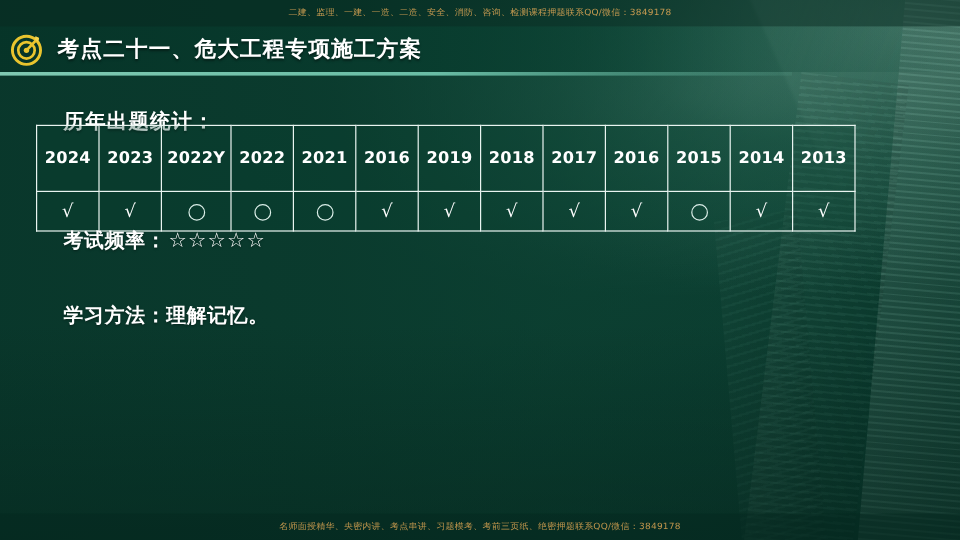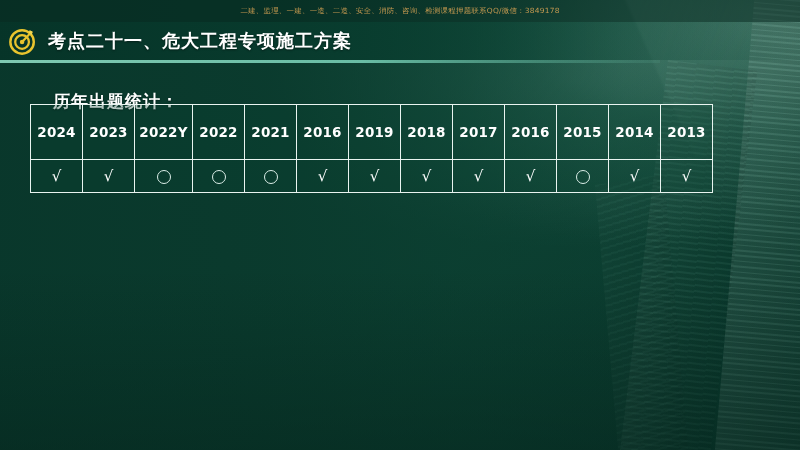--- a/index.html
+++ b/index.html
@@ -271,18 +271,27 @@
             <td><span class="mark-check">√</span></td>
             <td><span class="mark-check">√</span></td>
             <td><span class="mark-check">√</span></td>
             <td><span class="mark-circle"></span></td>
             <td><span class="mark-check">√</span></td>
             <td><span class="mark-check">√</span></td>
           </tr>
       </tbody>
     </table>
 
-
-
-  </div>
-
+    <div class="info info-1">
+      <span>考试频率：</span><span class="stars">☆☆☆☆☆</span>
+    </div>
+
+
+    <div class="info info-3">
+      <span>学习方法：</span><span>理解记忆。</span>
+    </div>
+  </div>
+
+  <div class="banner banner-bottom">
+    <span class="banner-text">名师面授精华、央密内讲、考点串讲、习题模考、考前三页纸、绝密押题联系QQ/微信：3849178</span>
+  </div>
 
 </div>
 
 </body></html>

